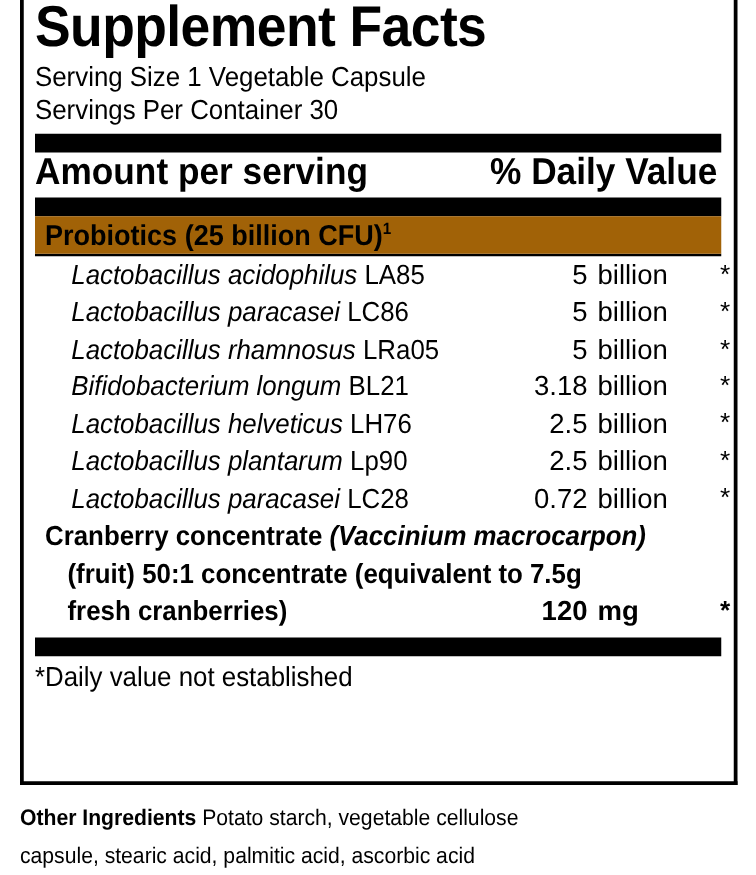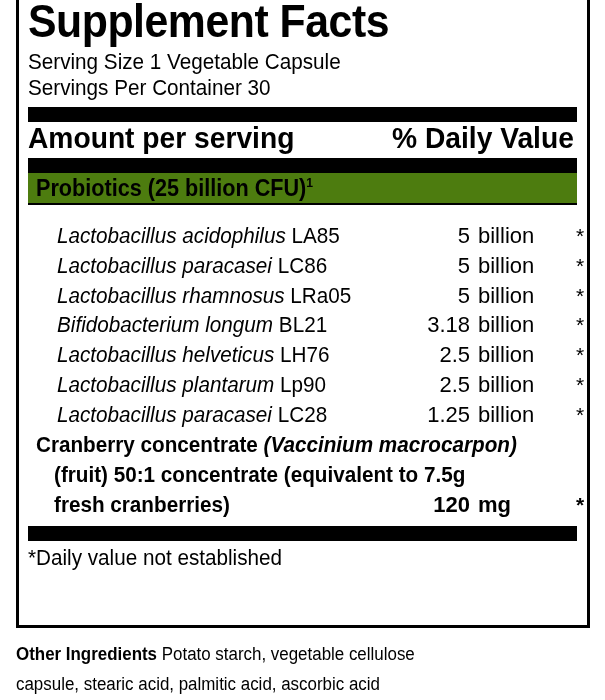--- a/index.html
+++ b/index.html
@@ -101,21 +101,21 @@
   .head-dv {
     position: absolute;
     left: 364px;
     top: 0;
     transform: scaleX(0.94);
     transform-origin: left center;
   }
 
   
   .band {
-    background: #4d7c0f;
+    background: #a16207;
     height: 30px;
     position: relative;
   }
   .band-text {
     position: absolute;
     left: 8px;
     top: 0;
     font-weight: bold;
     font-size: 23px;
     line-height: 30px;
@@ -123,21 +123,21 @@
     transform: scaleX(0.94);
     transform-origin: left center;
   }
   .band-text sup {
     font-size: 13px;
     vertical-align: super;
     line-height: 0;
   }
 
   
-  .rows { position: relative; margin-top: 16px; }
+  .rows { position: relative; margin-top: 0; }
   .row {
     position: relative;
     height: 29.8px;
     font-size: 22px;
     line-height: 29.8px;
     white-space: nowrap;
   }
   .row .nm {
     position: absolute;
     left: 29px;
@@ -298,21 +298,21 @@
 
         <div class="row">
           <span class="nm"><i>Lactobacillus plantarum</i> <span>Lp90</span></span>
           <span class="amt">2.5</span>
           <span class="unit">billion</span>
           <span class="star">*</span>
         </div>
 
         <div class="row">
           <span class="nm"><i>Lactobacillus paracasei</i> <span>LC28</span></span>
-          <span class="amt">1.25</span>
+          <span class="amt">0.72</span>
           <span class="unit">billion</span>
           <span class="star">*</span>
         </div>
 
       </div>
 
       <div class="cran">
         <div class="cran-line l1">
           <span class="txt"><span>Cranberry concentrate </span><i>(Vaccinium macrocarpon)</i></span>
         </div>

